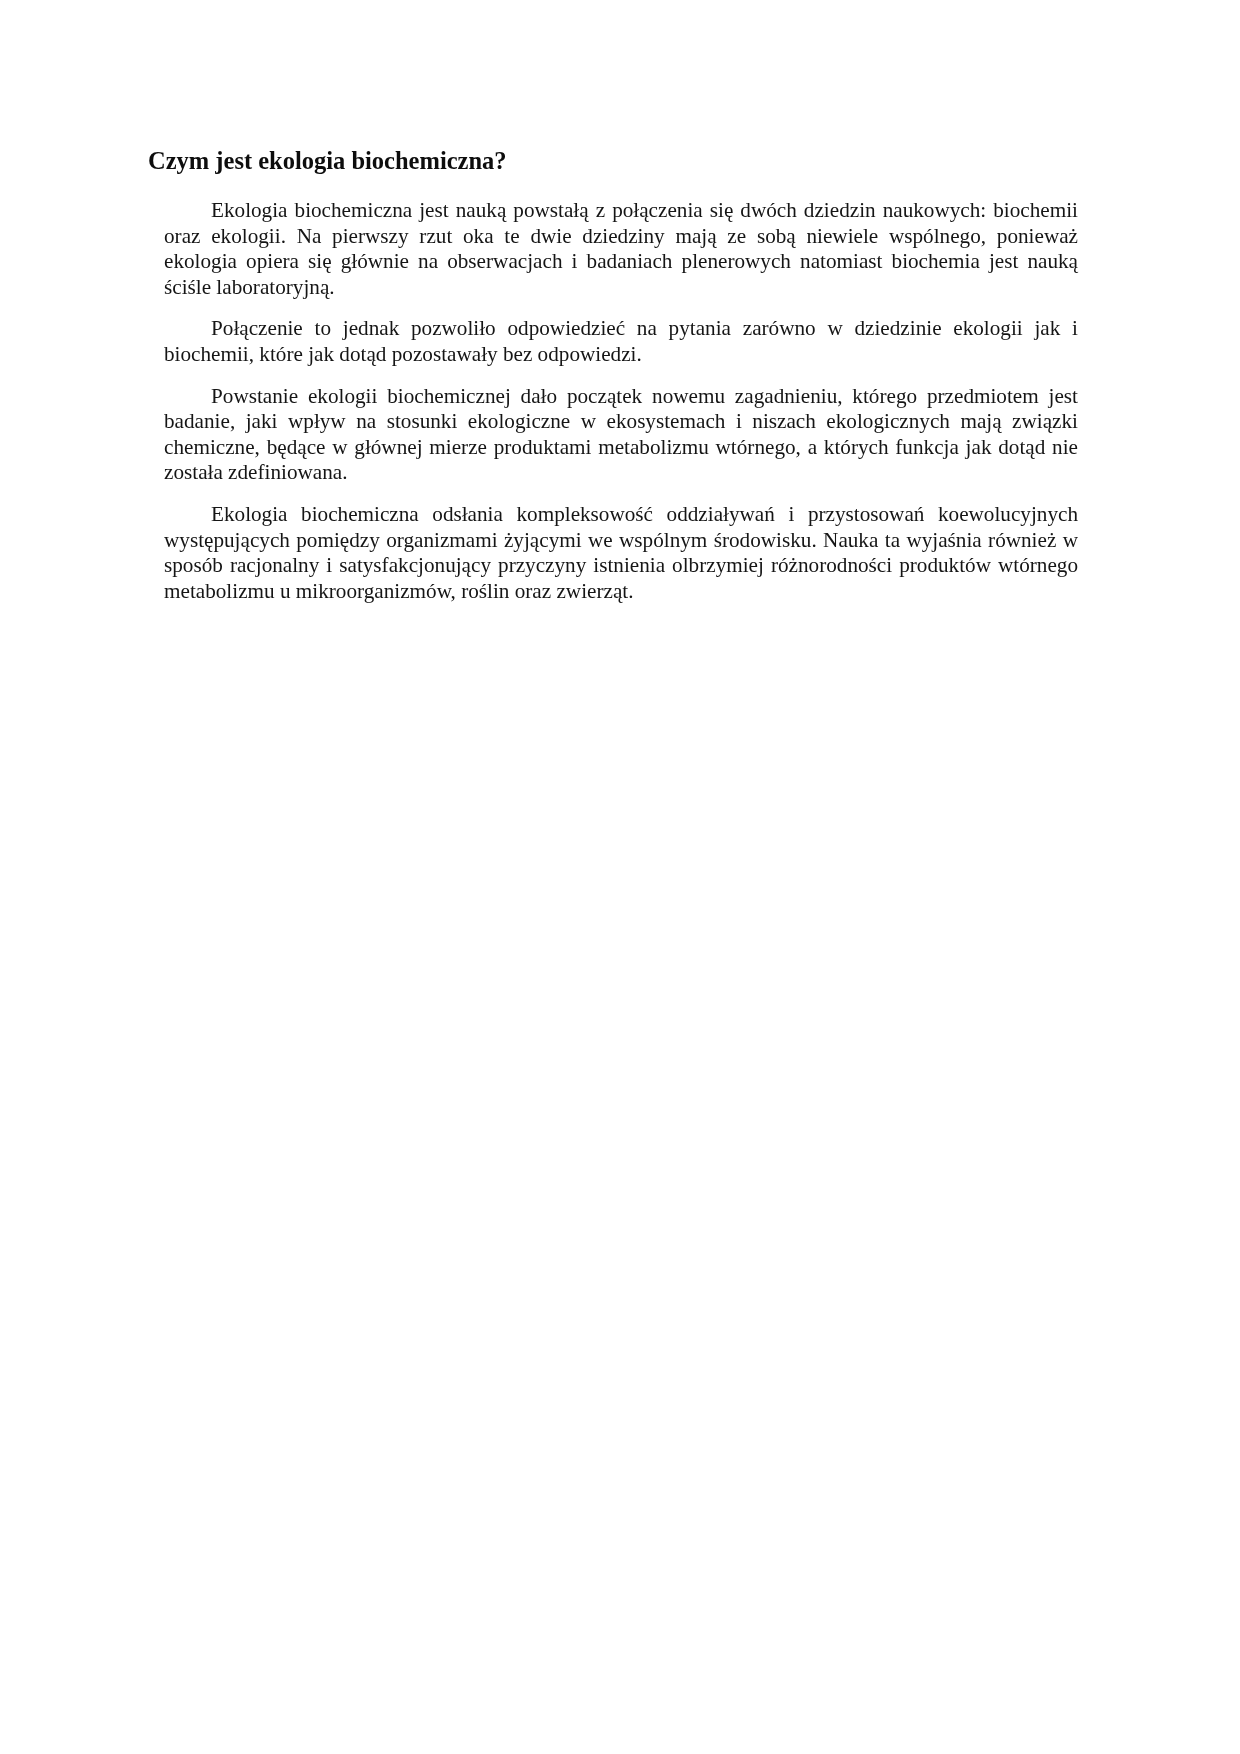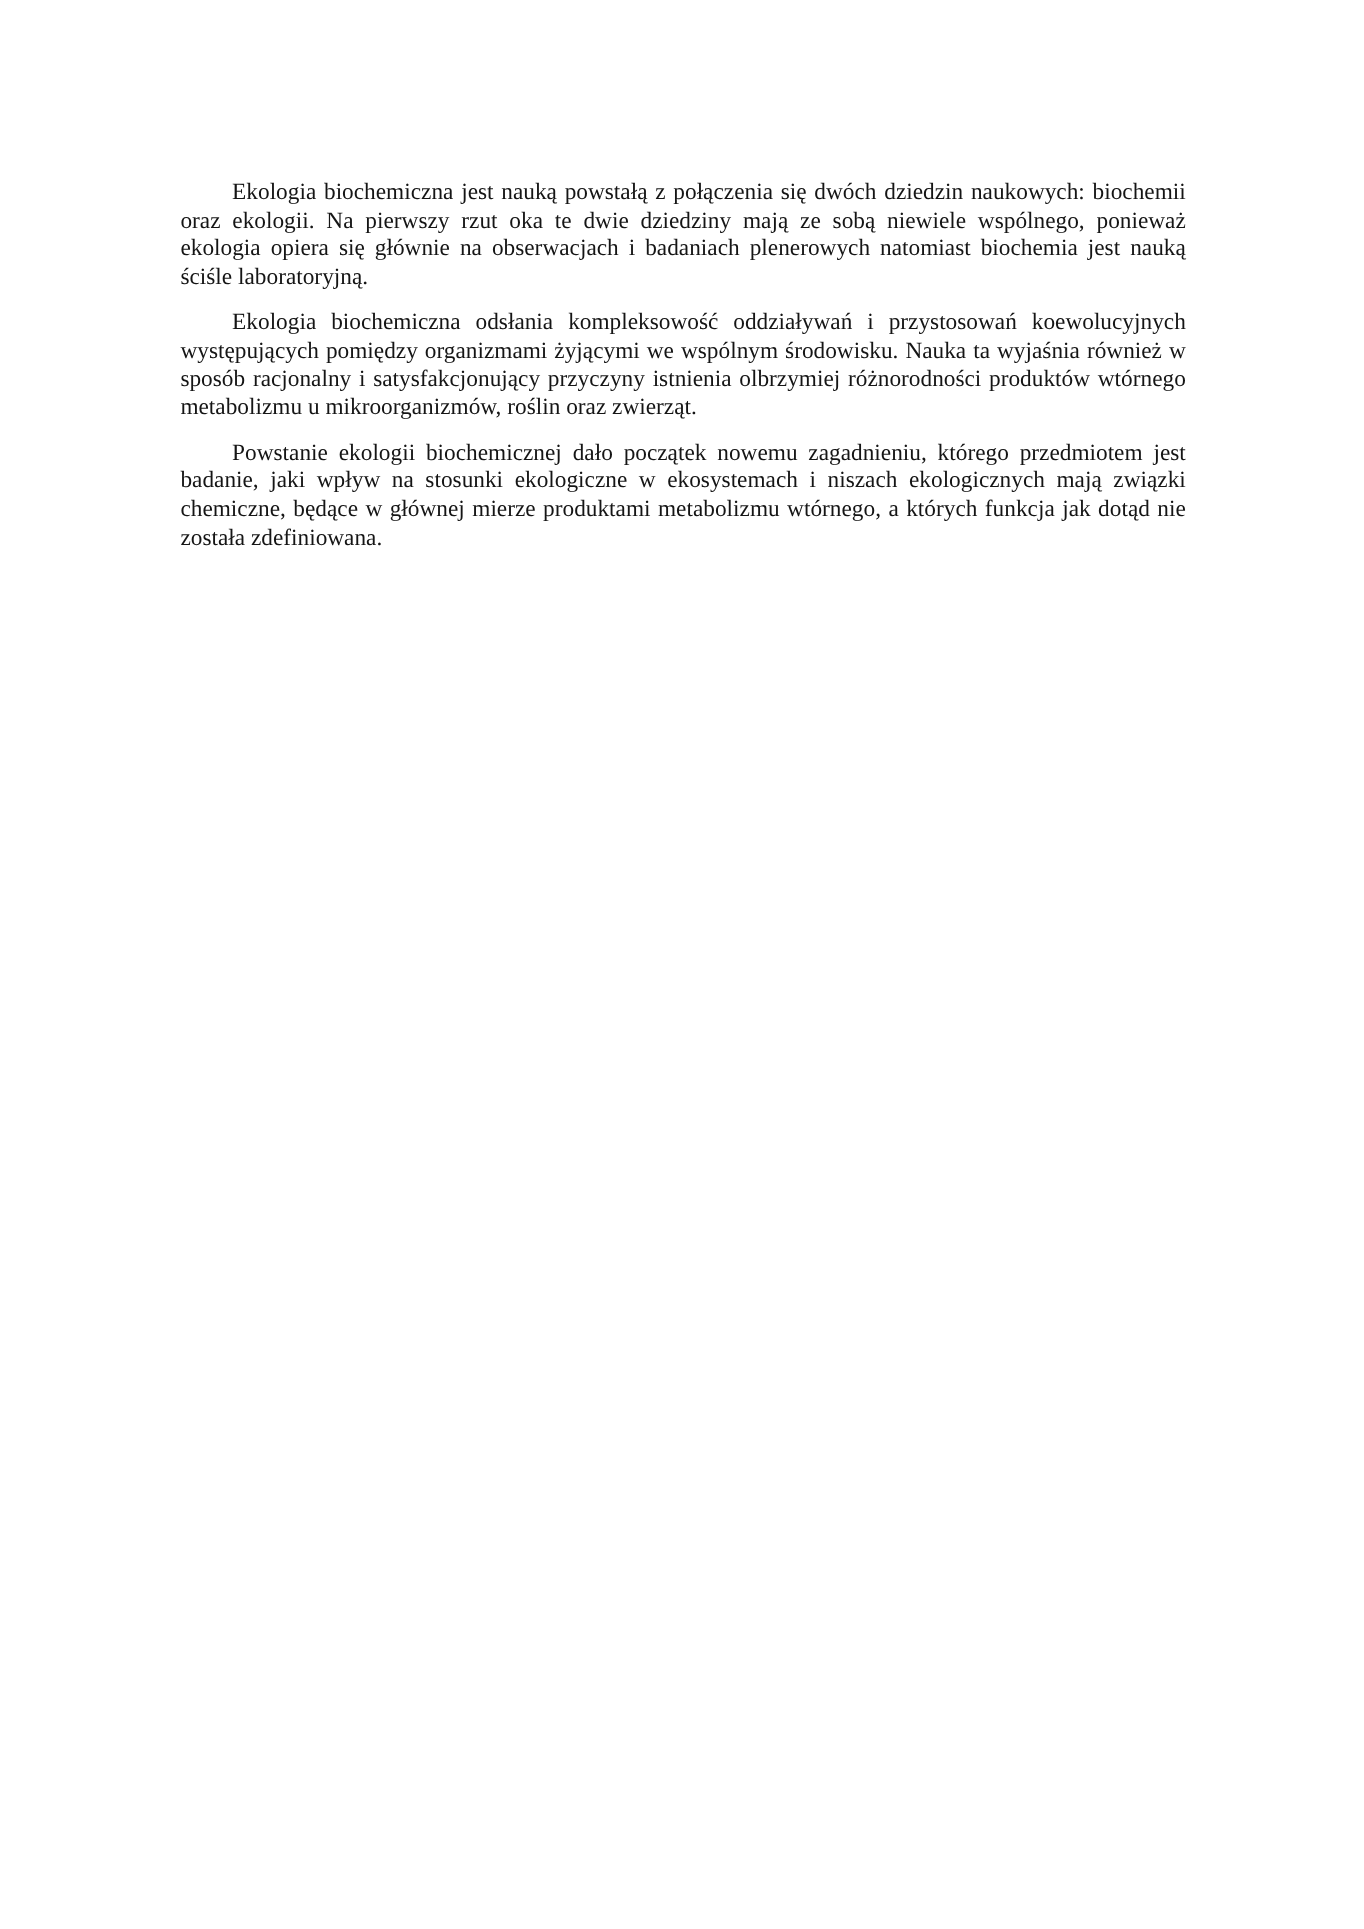--- a/index.html
+++ b/index.html
@@ -38,18 +38,20 @@
       line-height: 25.6px;
       text-align: justify;
       text-indent: 47px;
       color: #151515;
     }
   </style>
 </head>
 <body>
 
 <div class="page">
+  <h1 class="title">Czym jest ekologia biochemiczna?</h1>
   <div class="body">
     <p class="para">Ekologia biochemiczna jest nauką powstałą z połączenia się dwóch dziedzin naukowych: biochemii oraz ekologii. Na pierwszy rzut oka te dwie dziedziny mają ze sobą niewiele wspólnego, ponieważ ekologia opiera się głównie na obserwacjach i badaniach plenerowych natomiast biochemia jest nauką ściśle laboratoryjną.</p>
+    <p class="para">Połączenie to jednak pozwoliło odpowiedzieć na pytania zarówno w dziedzinie ekologii jak i biochemii, które jak dotąd pozostawały bez odpowiedzi.</p>
+    <p class="para">Powstanie ekologii biochemicznej dało początek nowemu zagadnieniu, którego przedmiotem jest badanie, jaki wpływ na stosunki ekologiczne w ekosystemach i niszach ekologicznych mają związki chemiczne, będące w głównej mierze produktami metabolizmu wtórnego, a których funkcja jak dotąd nie została zdefiniowana.</p>
     <p class="para">Ekologia biochemiczna odsłania kompleksowość oddziaływań i przystosowań koewolucyjnych występujących pomiędzy organizmami żyjącymi we wspólnym środowisku. Nauka ta wyjaśnia również w sposób racjonalny i satysfakcjonujący przyczyny istnienia olbrzymiej różnorodności produktów wtórnego metabolizmu u mikroorganizmów, roślin oraz zwierząt.</p>
-    <p class="para">Powstanie ekologii biochemicznej dało początek nowemu zagadnieniu, którego przedmiotem jest badanie, jaki wpływ na stosunki ekologiczne w ekosystemach i niszach ekologicznych mają związki chemiczne, będące w głównej mierze produktami metabolizmu wtórnego, a których funkcja jak dotąd nie została zdefiniowana.</p>
   </div>
 </div>
 
 </body></html>

